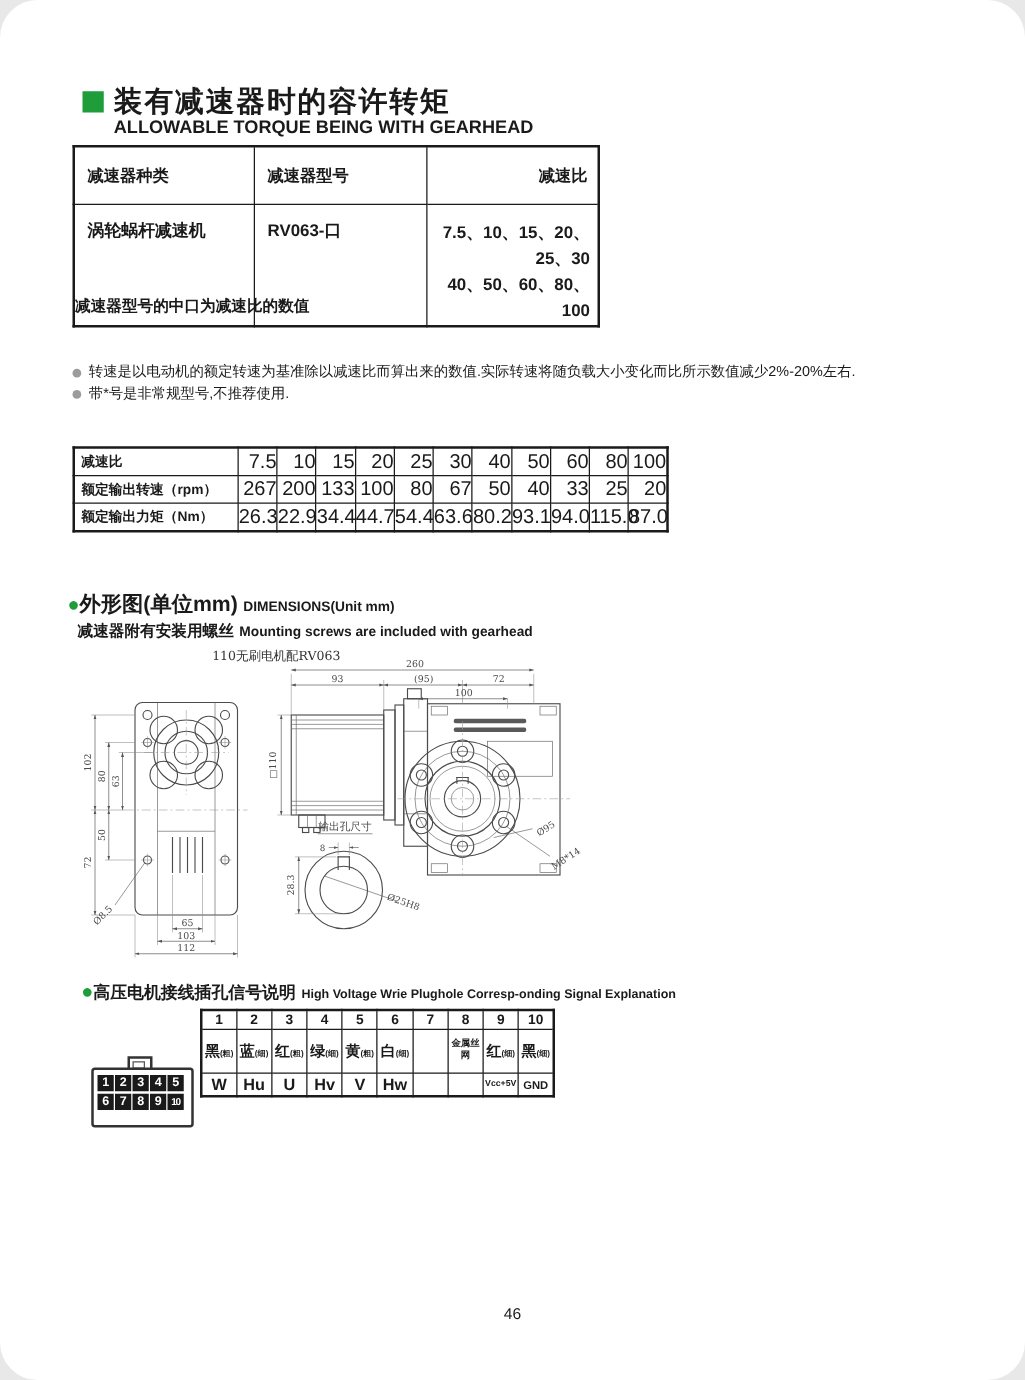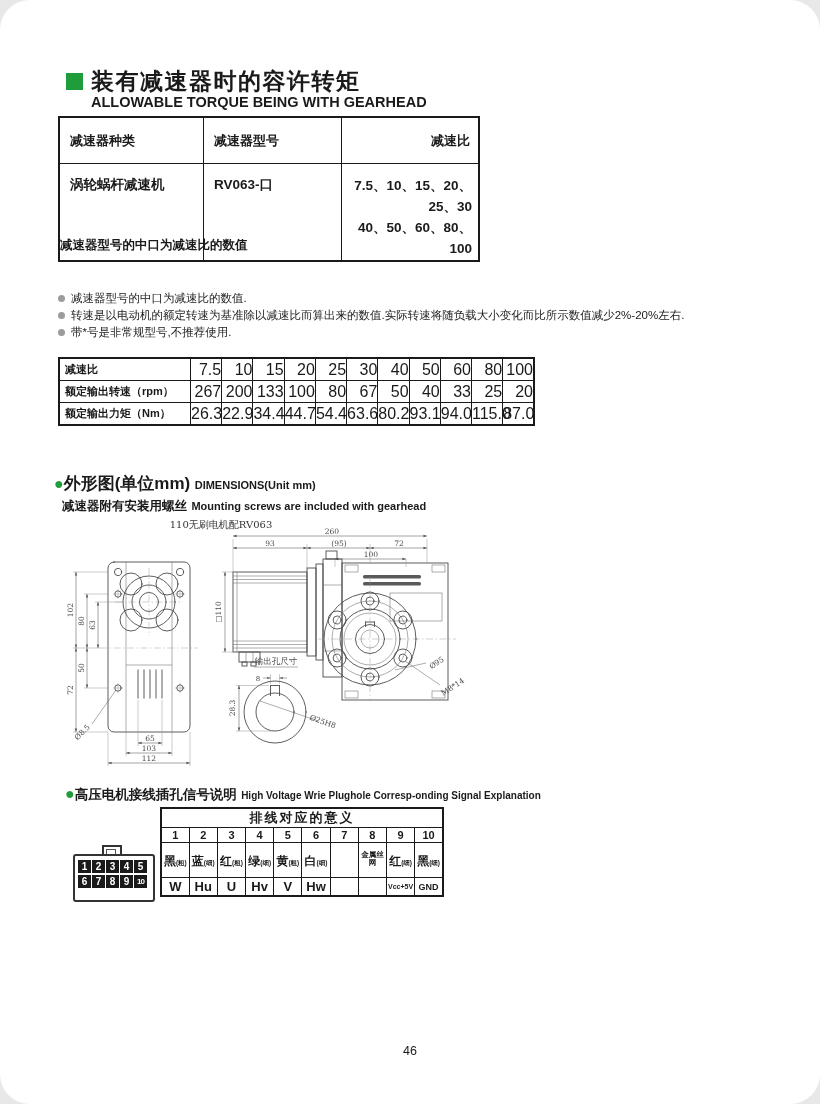--- a/index.html
+++ b/index.html
@@ -109,24 +109,20 @@
       <td class="ra ratio-cell">
         <div>7.5、10、15、20、25、30</div>
         <div>40、50、60、80、100</div>
       </td>
     </tr>
   </tbody>
     </table>
   <div class="t1-note">减速器型号的中口为减速比的数值</div>
 
   <div class="notes">
-    <div class="note-line">
-      <span class="note-dot"></span>
-      <span>减速器型号的中口为减速比的数值.</span>
-    </div>
     <div class="note-line">
       <span class="note-dot"></span>
       <span>转速是以电动机的额定转速为基准除以减速比而算出来的数值.实际转速将随负载大小变化而比所示数值减少2%-20%左右.</span>
     </div>
     <div class="note-line">
       <span class="note-dot"></span>
       <span>带*号是非常规型号,不推荐使用.</span>
     </div>
   </div>
 
@@ -395,23 +391,20 @@
         <div class="pin">7</div>
         <div class="pin">8</div>
         <div class="pin">9</div>
         <div class="pin narrow">10</div>
       </div>
     </div>
   </div>
 
   <table class="wt">
     <tbody>
-        <tr class="title">
-      <td colspan="10">排线对应的意义</td>
-    </tr>
     <tr class="nums">
       <td>1</td>
       <td>2</td>
       <td>3</td>
       <td>4</td>
       <td>5</td>
       <td>6</td>
       <td>7</td>
       <td>8</td>
       <td>9</td>

